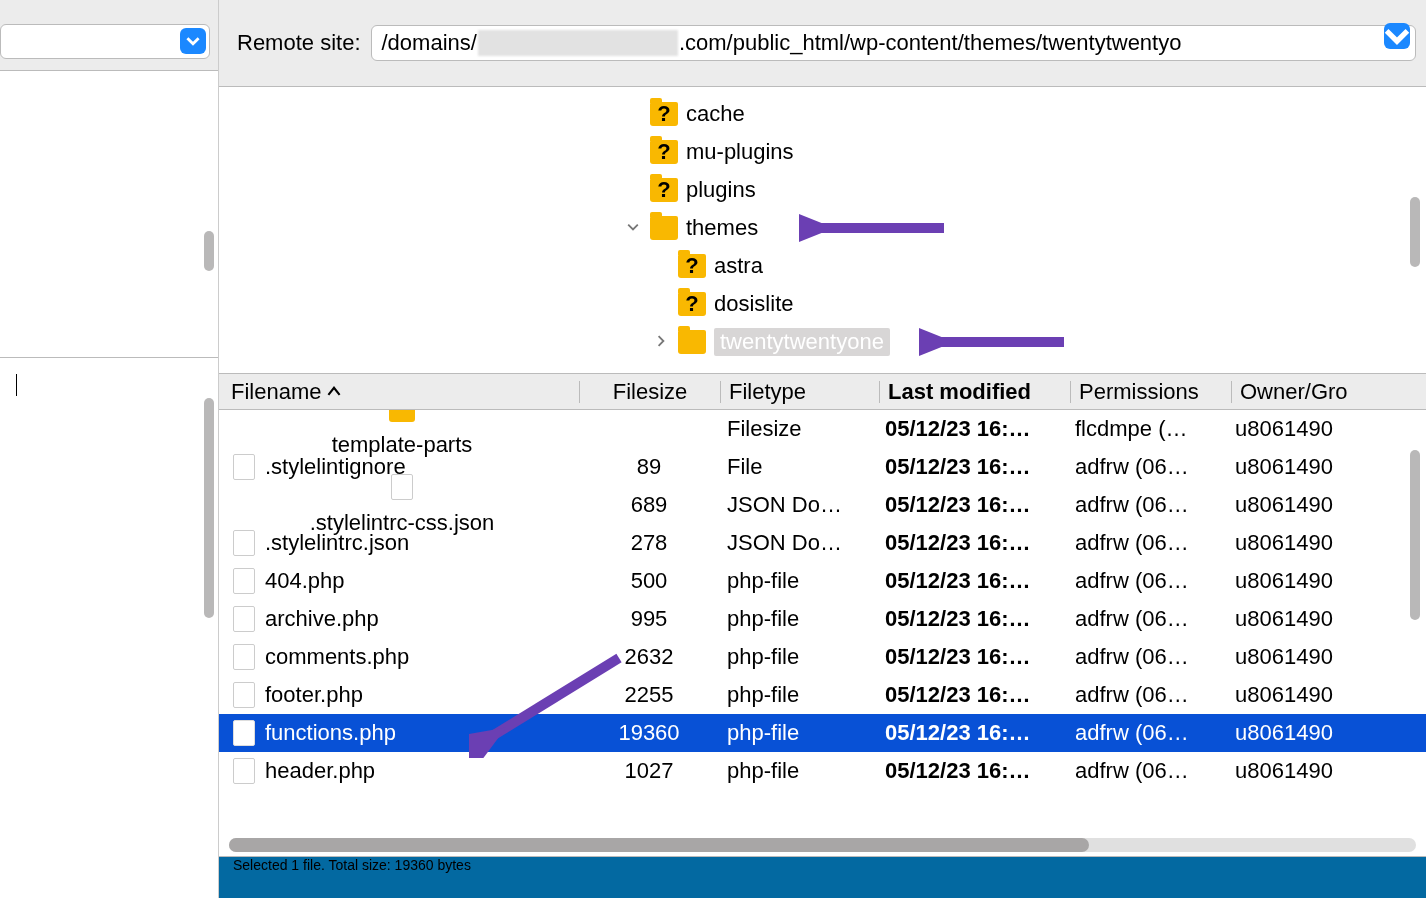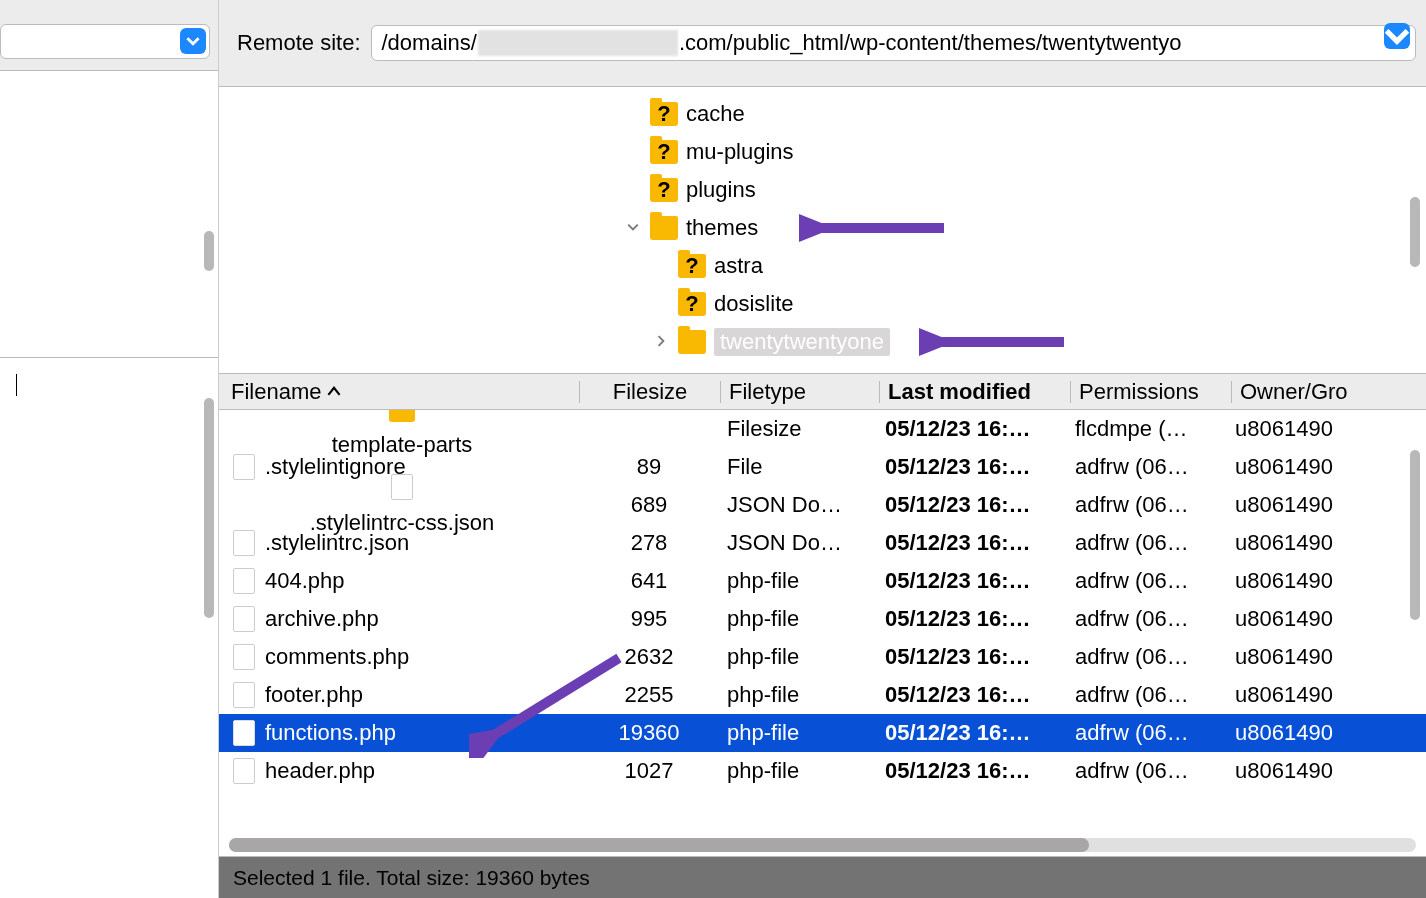--- a/index.html
+++ b/index.html
@@ -253,25 +253,25 @@
     position: relative;
   }
   .hscroll-thumb {
     position:absolute; left:0; top:0;
     height:14px; width: 860px;
     background:#a8a6a6;
     border-radius:7px;
   }
   .status-bar {
     height: 42px;
-    background: #737373;
+    background: #0369a1;
     border-top: 1px solid #bbb;
-    display:flex; align-items:center;
+    display:flex; align-items:flex-start;
     padding-left: 14px;
-    font-size: 21px;
+    font-size: 14px;
   }
   .sort-caret svg { width:14px; height:14px; }
 </style>
 </head>
 <body>
 
 <div class="app">
   <div class="left-pane">
     <div class="left-top">
       <div class="left-input-wrap"></div>
@@ -431,21 +431,21 @@
           <div class="col col-type">JSON Do…</div>
           <div class="col col-mod">05/12/23 16:…</div>
           <div class="col col-perm">adfrw (06…</div>
           <div class="col col-own">u8061490</div>
         </div>
         <div class="file-row">
           <div class="col col-name fname" style="padding-left: 14px;">
             <span class="file-icon"></span>
             <span>404.php</span>
           </div>
-          <div class="col col-size">641</div>
+          <div class="col col-size">500</div>
           <div class="col col-type">php-file</div>
           <div class="col col-mod">05/12/23 16:…</div>
           <div class="col col-perm">adfrw (06…</div>
           <div class="col col-own">u8061490</div>
         </div>
         <div class="file-row">
           <div class="col col-name fname" style="padding-left: 14px;">
             <span class="file-icon"></span>
             <span>archive.php</span>
           </div>

